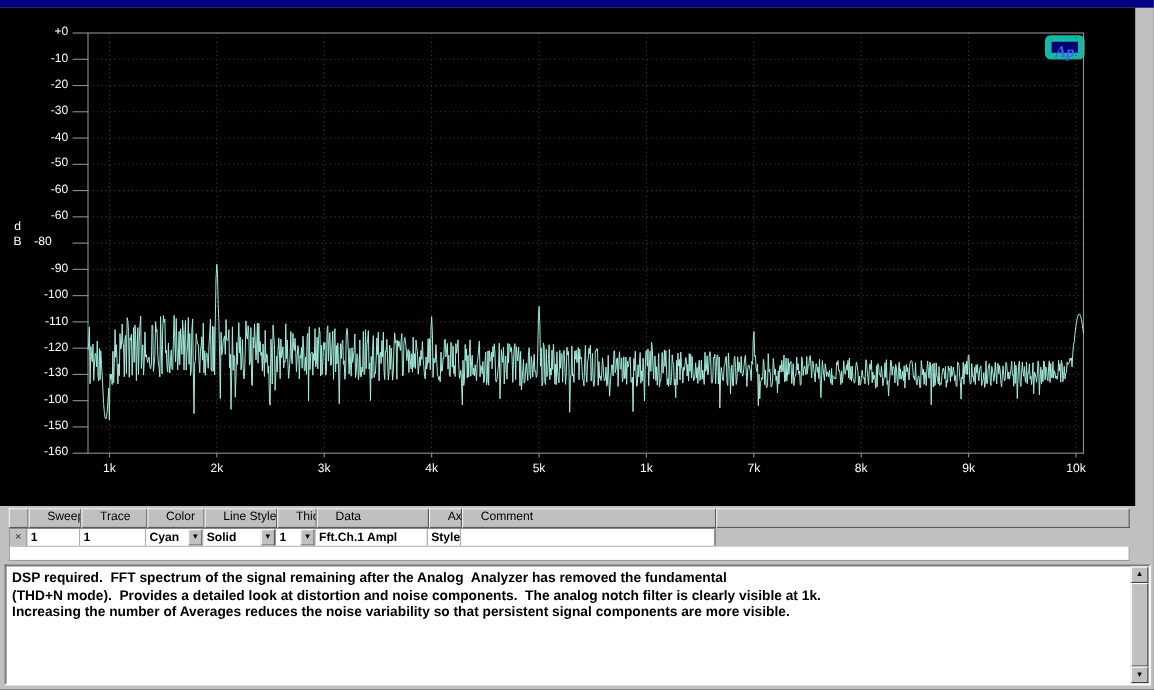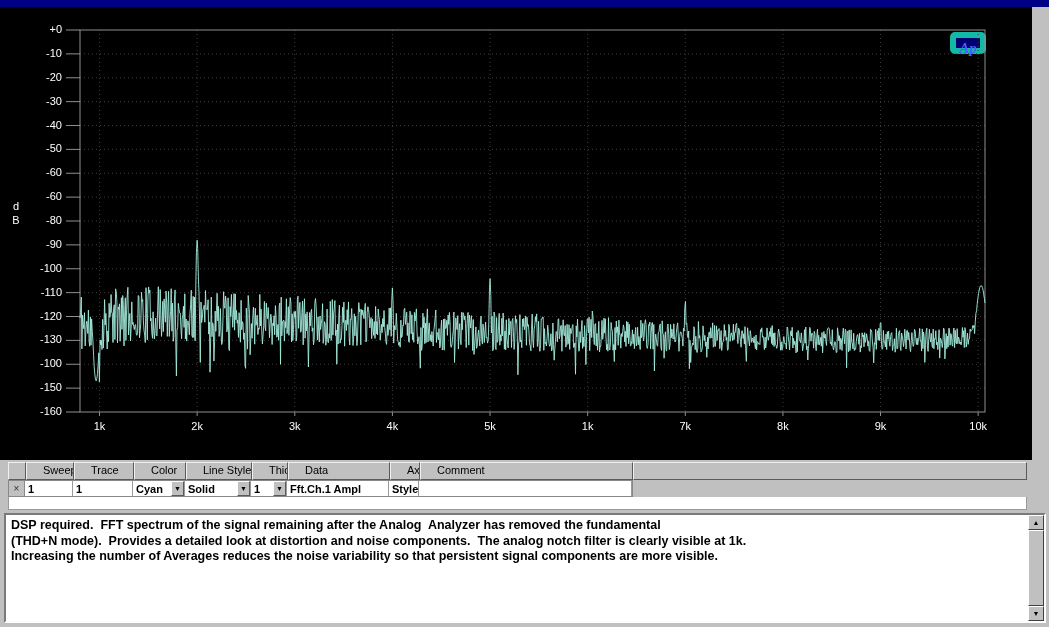--- a/index.html
+++ b/index.html
@@ -21,21 +21,21 @@
          border-bottom:1px solid #5a5a5a;border-right:1px solid #5a5a5a;
          font-size:11px;line-height:15px;padding-left:16px;color:#000;white-space:nowrap;overflow:hidden}
   .c-handle{width:16px;flex:none}
   .c-sweep{width:48px;flex:none}
   .c-trace{width:60px;flex:none}
   .c-color{width:52px;flex:none}
   .c-style{width:66px;flex:none}
   .c-thick{width:36px;flex:none}
   .c-data{width:102px;flex:none}
   .c-axis{width:30px;flex:none}
-  .c-comment{width:213px;flex:none}
+  .c-comment{width:231px;flex:none}
   .c-fill{flex:1}
   .table-row{position:absolute;top:480px;left:8px;height:17px;display:inline-flex;border:1px solid #888;background:#fff}
   .dcell{background:#fff;border-right:1px solid #9a9a9a;font-size:11px;font-weight:bold;line-height:14px;
          padding:1px 0 0 3px;color:#000;white-space:nowrap;overflow:hidden;position:relative}
   .handle-cell{background:#c0c0c0;border-right:1px solid #8a8a8a;font-weight:normal;color:#333;
                text-align:center;padding:0;font-size:10px;line-height:15px}
   .combo{padding-right:13px}
   .combo .combo-btn{position:absolute;right:0;top:0;width:13px;height:15px;background:#c0c0c0;
         border-left:1px solid #fff;border-top:1px solid #fff;border-bottom:1px solid #5a5a5a;border-right:1px solid #5a5a5a;
         text-align:center;cursor:default}
@@ -67,21 +67,21 @@
   </div>
   <div id="yticks">
       <div class="ytick" style="top: 16px;">+0</div>
       <div class="ytick" style="top: 39.875px;">-10</div>
       <div class="ytick" style="top: 63.75px;">-20</div>
       <div class="ytick" style="top: 87.625px;">-30</div>
       <div class="ytick" style="top: 111.5px;">-40</div>
       <div class="ytick" style="top: 135.375px;">-50</div>
       <div class="ytick" style="top: 159.25px;">-60</div>
       <div class="ytick" style="top: 183.125px;">-60</div>
-      <div class="ytick" style="top: 207px;">-80</div>
+      <div class="ytick" style="top: 207px; text-align: center;">-80</div>
       <div class="ytick" style="top: 230.875px;">-90</div>
       <div class="ytick" style="top: 254.75px;">-100</div>
       <div class="ytick" style="top: 278.625px;">-110</div>
       <div class="ytick" style="top: 302.5px;">-120</div>
       <div class="ytick" style="top: 326.375px;">-130</div>
       <div class="ytick" style="top: 350.25px;">-100</div>
       <div class="ytick" style="top: 374.125px;">-150</div>
       <div class="ytick" style="top: 398px;">-160</div>
     </div>
   <div id="xticks">

